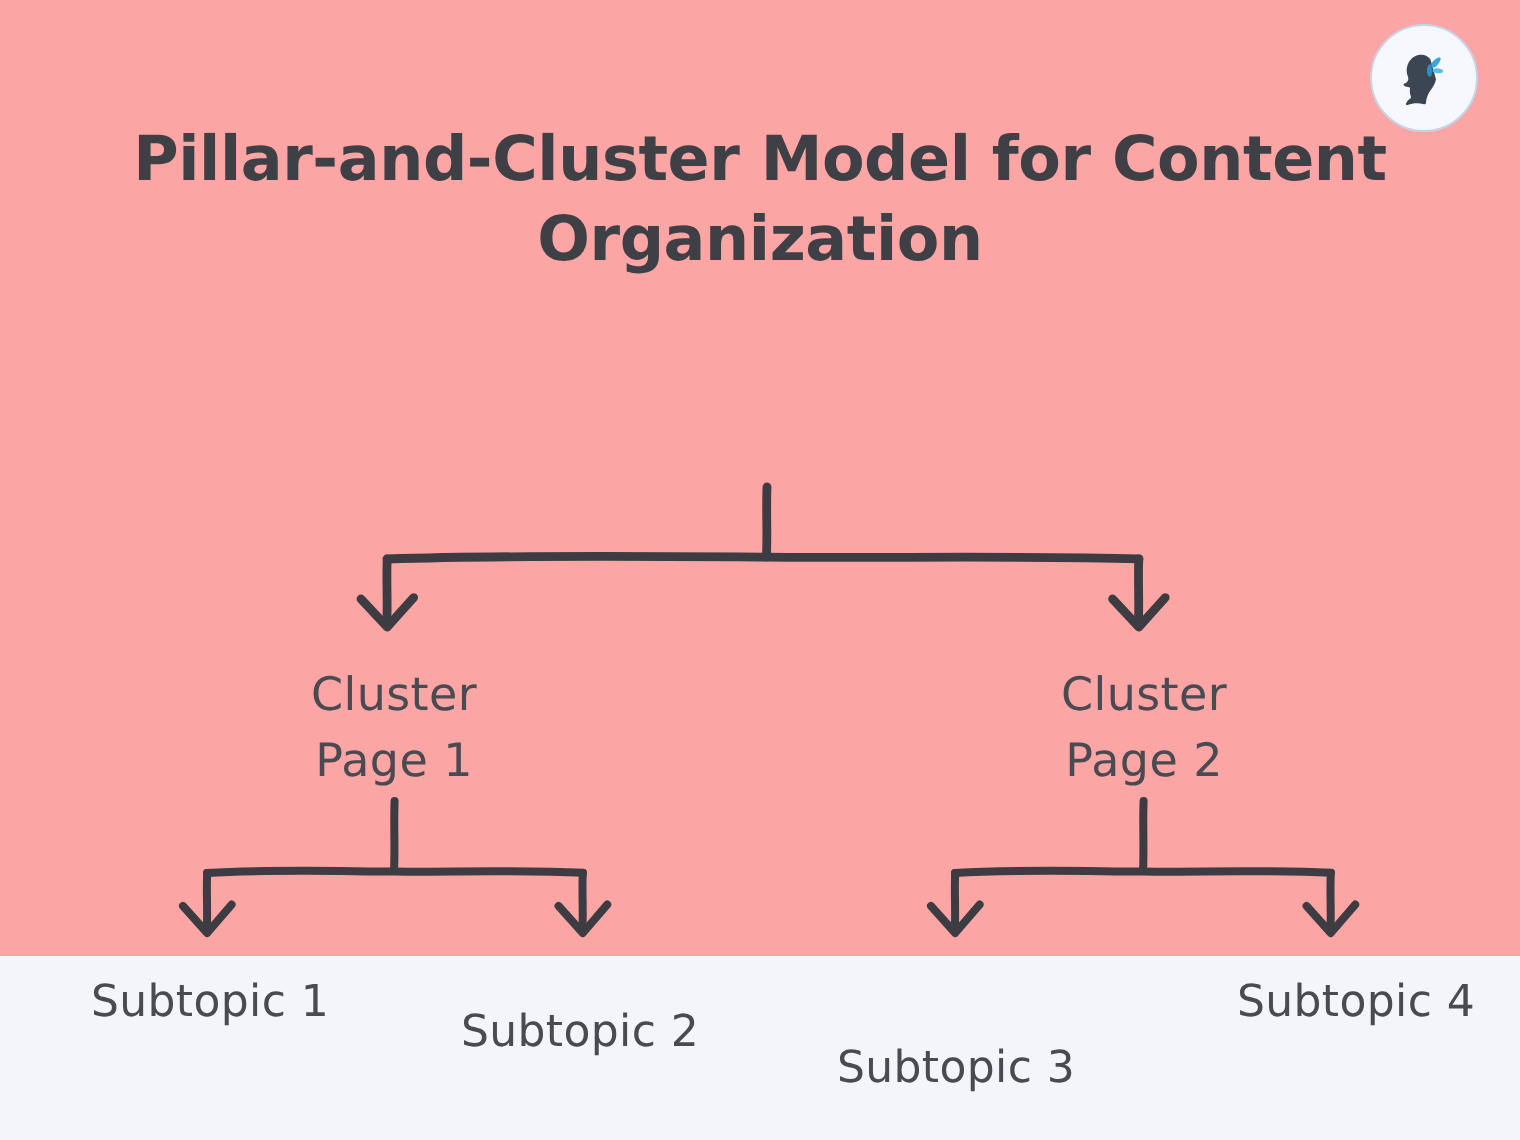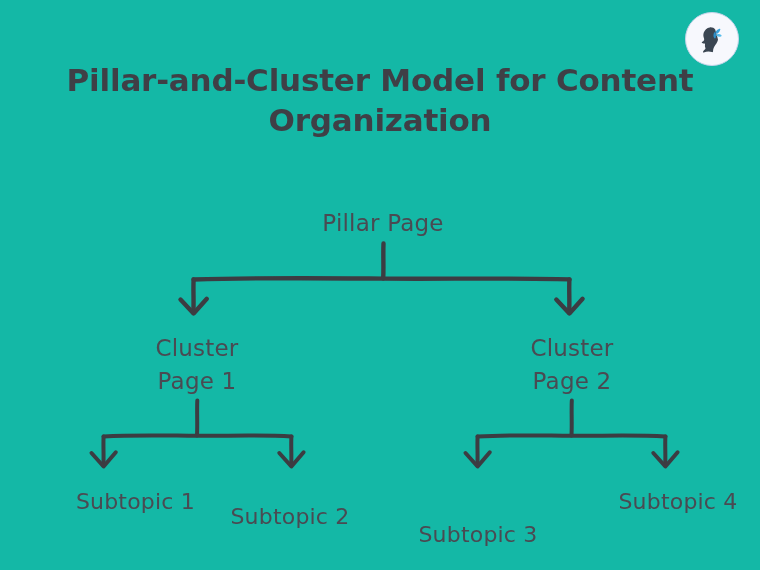--- a/index.html
+++ b/index.html
@@ -6,22 +6,22 @@
 
   html, body {
     width:760px; height:570px;
     background:#f4f5fb;
     font-family:"DejaVu Sans", sans-serif;
     overflow:hidden;
   }
 
   #canvas {
     position:relative;
-    width:760px; height:570px;
-    background:#14b8a6;
+    width:760px; height:478px;
+    background:#fca5a5;
   }
 
   
   #avatar {
     position:absolute;
     left:685px; top:12px;
     width:54px; height:54px;
     border-radius:50%;
     background:#f7f8fd;
     border:1.5px solid #c6d4ea;
@@ -93,21 +93,21 @@
     width:160px;
     font-size:23px;
     line-height:33px;
   }
   .leaf {
     top:487px;
     width:180px;
     font-size:22px;
     line-height:30px;
   }
-  #node-sub-1 { left:15px;text-align:right; }
+  #node-sub-1 { left:15px; }
   #node-sub-2 { left:200px;margin-top:15px; }
   #node-sub-3 { left:388px;margin-top:33px; }
   #node-sub-4 { left:588px; }
 </style>
 </head>
 <body>
 
 <div id="canvas">
 
   <div id="avatar">
@@ -147,21 +147,20 @@
     <path class="wire-thin" d="M571.8 400.5 C571.3 412, 572.1 424, 571.5 435.5"></path>
     <path class="wire-thin" d="M477.5 436.5 C509 434.6, 540 435.6, 571.5 435.8 C602 436.0, 634 434.8, 665.5 436.4"></path>
 
     <path class="wire-thin" d="M477.6 436.5 C477.1 446, 477.9 454, 477.4 465.5"></path>
     <path class="wire-thin" d="M465.5 453.0 L477.6 466.5 L489.8 452.3"></path>
 
     <path class="wire-thin" d="M665.4 436.5 C664.9 446, 665.7 454, 665.2 465.5"></path>
     <path class="wire-thin" d="M653.3 453.0 L665.4 466.5 L677.6 452.3"></path>
   </svg>
 
-  <div class="node" id="node-pillar">Pillar Page</div>
 
   <div class="node" id="node-cluster-1">Cluster
 Page 1</div>
 
   <div class="node" id="node-cluster-2">Cluster
 Page 2</div>
 
   <div class="node leaf" id="node-sub-1">Subtopic 1</div>
 
   <div class="node leaf" id="node-sub-2">Subtopic 2</div>

